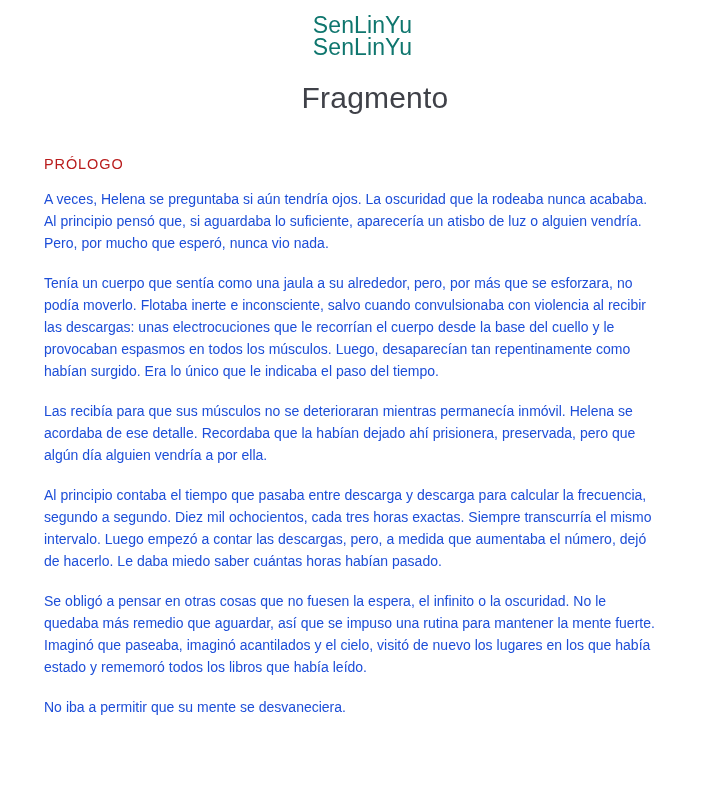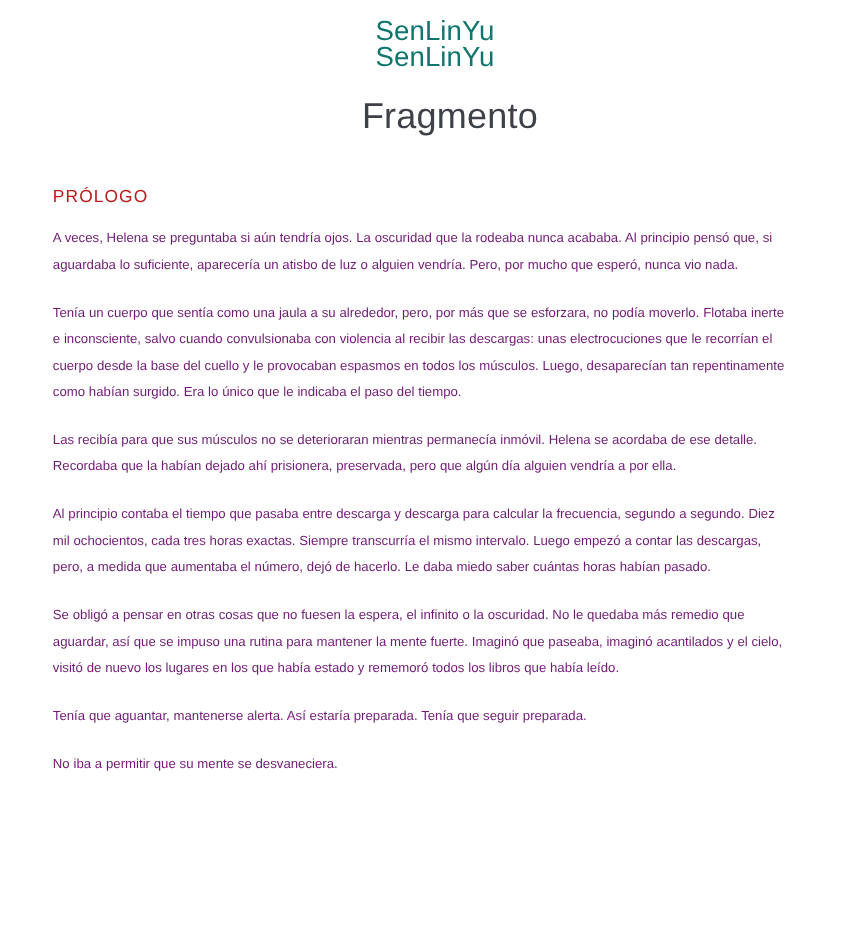--- a/index.html
+++ b/index.html
@@ -60,23 +60,23 @@
     font-size: 14.5px;
     line-height: 20px;
     font-weight: 400;
     color: #b91c1c;
     letter-spacing: 0.9px;
     margin: 0 0 14px 0;
     text-transform: none;
   }
 
   .para {
-    font-size: 11px;
+    font-size: 14px;
     line-height: 22px;
-    color: #701a75;
+    color: #1d4ed8;
     margin: 0 0 18px 0;
     text-align: left;
     word-spacing: 0.1px;
   }
   .para:last-child {
     margin-bottom: 0;
   }
 </style>
 </head>
 <body>
@@ -92,18 +92,17 @@
 
   <main class="content">
 
     <h2 class="section-heading">PRÓLOGO</h2>
 
     <p class="para">A veces, Helena se preguntaba si aún tendría ojos. La oscuridad que la rodeaba nunca acababa. Al principio pensó que, si aguardaba lo suficiente, aparecería un atisbo de luz o alguien vendría. Pero, por mucho que esperó, nunca vio nada.</p>
     <p class="para">Tenía un cuerpo que sentía como una jaula a su alrededor, pero, por más que se esforzara, no podía moverlo. Flotaba inerte e inconsciente, salvo cuando convulsionaba con violencia al recibir las descargas: unas electrocuciones que le recorrían el cuerpo desde la base del cuello y le provocaban espasmos en todos los músculos. Luego, desaparecían tan repentinamente como habían surgido. Era lo único que le indicaba el paso del tiempo.</p>
     <p class="para">Las recibía para que sus músculos no se deterioraran mientras permanecía inmóvil. Helena se acordaba de ese detalle. Recordaba que la habían dejado ahí prisionera, preservada, pero que algún día alguien vendría a por ella.</p>
     <p class="para">Al principio contaba el tiempo que pasaba entre descarga y descarga para calcular la frecuencia, segundo a segundo. Diez mil ochocientos, cada tres horas exactas. Siempre transcurría el mismo intervalo. Luego empezó a contar las descargas, pero, a medida que aumentaba el número, dejó de hacerlo. Le daba miedo saber cuántas horas habían pasado.</p>
     <p class="para">Se obligó a pensar en otras cosas que no fuesen la espera, el infinito o la oscuridad. No le quedaba más remedio que aguardar, así que se impuso una rutina para mantener la mente fuerte. Imaginó que paseaba, imaginó acantilados y el cielo, visitó de nuevo los lugares en los que había estado y rememoró todos los libros que había leído.</p>
-    <p class="para">Tenía que aguantar, mantenerse alerta. Así estaría preparada. Tenía que seguir preparada.</p>
     <p class="para">No iba a permitir que su mente se desvaneciera.</p>
 
   </main>
 
 </div>
 
 </body></html>

